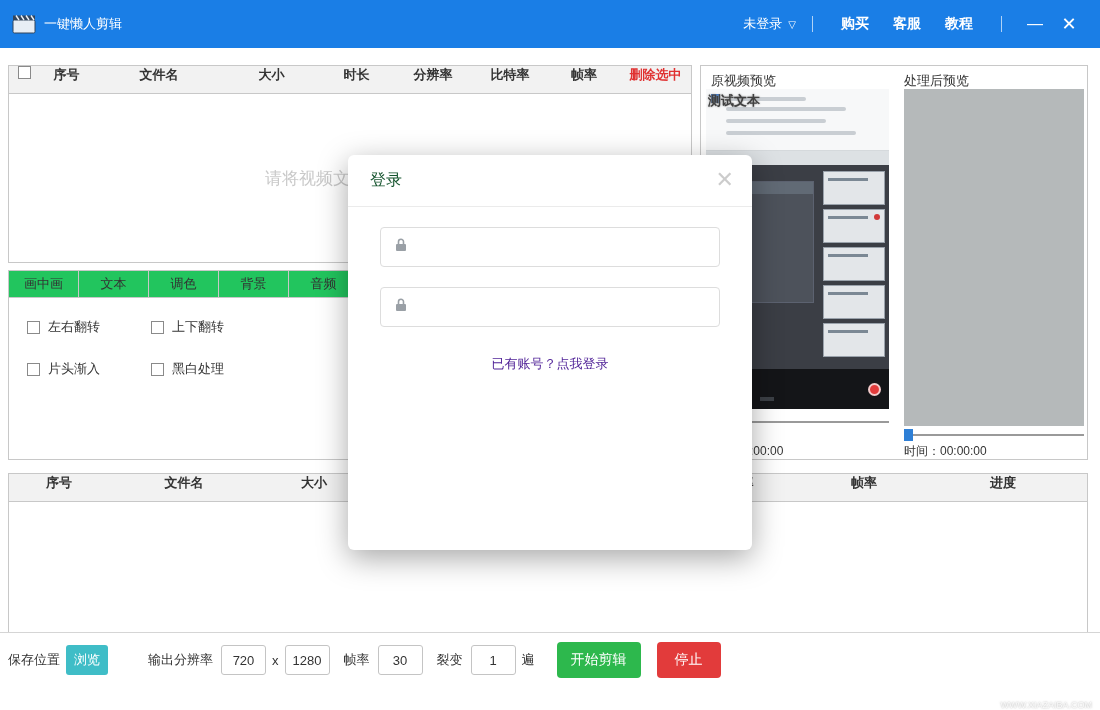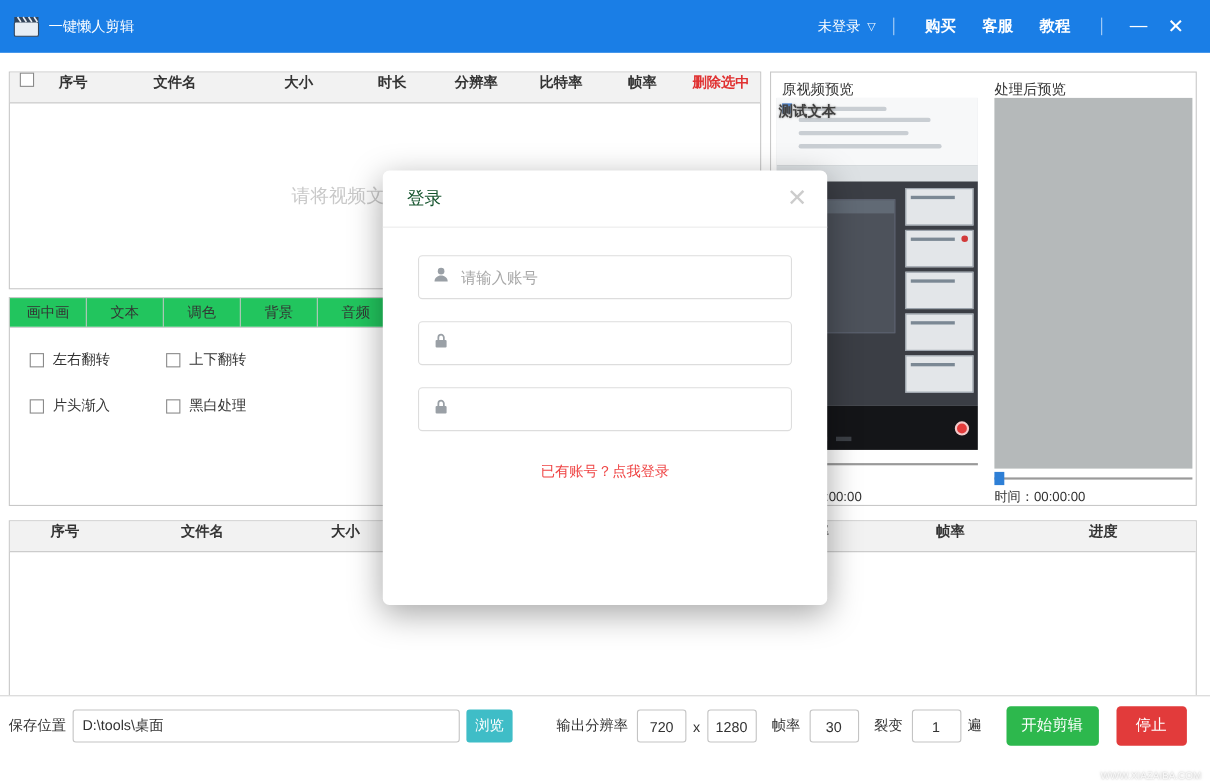--- a/index.html
+++ b/index.html
@@ -97,21 +97,21 @@
   .modal-close { position:absolute; right:18px; top:12px; font-size:22px; color:#ccc; cursor:pointer; }
   .modal-body { padding:0 32px; }
   .m-input { position:relative; height:40px; border:1px solid #ddd; border-radius:4px;
              display:flex; align-items:center; padding-left:12px; background:#fff; }
   .m-input.first { margin-top:25px; } .m-input.next { margin-top:20px; }
   .m-input input { border:none; outline:none; flex:1; font-size:14px; color:#333;
                    padding-left:10px; font-family:inherit; background:transparent; }
   .m-input input::placeholder { color:#a8a8a8; }
   .register-btn { margin-top:40px; height:40px; background:#4f94e8; border-radius:4px; color:#fff;
                   font-size:15px; text-align:center; line-height:40px; cursor:pointer; }
-  .login-link { margin-top:28px; text-align:center; font-size:13px; color:#ef4444; cursor:pointer; }
+  .login-link { margin-top:28px; text-align:center; font-size:13px; color:#4c1d95; cursor:pointer; }
 
   
   .bottom-bar { position:absolute; left:0; right:0; top:632px; height:55px; border-top:1px solid #d5d5d5;
                 display:flex; align-items:center; padding:0 8px; font-size:13px; color:#333; background:#fff; }
   .bb-label { white-space:nowrap; }
   .bb-input { height:30px; border:1px solid #c4c4c4; border-radius:3px; font-size:13px;
               color:#333; padding:0 8px; font-family:inherit; outline:none; }
   .save-path { width:352px; margin-left:6px; }
   .browse-btn { width:42px; height:30px; background:#3fbdc7; color:#fff; border:none; border-radius:3px;
                 margin-left:6px; font-size:13px; cursor:pointer; font-family:inherit; }
@@ -285,29 +285,20 @@
     <span class="pv-time orig">时间: 00:00:00</span>
     <span class="pv-time proc">时间：00:00:00</span>
   </div>
 
   <div class="modal">
     <div class="modal-head">
       <span class="modal-title">登录</span>
     </div>
     <span class="modal-close">✕</span>
     <div class="modal-body">
-      <div class="m-input first">
-        <span>
-          <svg width="16" height="16" viewBox="0 0 16 16">
-              <circle cx="8" cy="4.5" r="3" fill="#9aa0a6"></circle>
-              <path d="M2 14 c0-3.3 2.7-5.5 6-5.5 s6 2.2 6 5.5 z" fill="#9aa0a6"></path>
-            </svg>
-        </span>
-        <input type="text" placeholder="请输入账号" style="">
-      </div>
       <div class="m-input next">
         <span>
           <svg width="16" height="16" viewBox="0 0 16 16">
               <rect x="3" y="7" width="10" height="7" rx="1" fill="#9aa0a6"></rect>
               <path d="M5.5 7 V4.8 a2.5 2.5 0 0 1 5 0 V7" fill="none" stroke="#9aa0a6" stroke-width="1.6"></path>
             </svg>
         </span>
         <input type="password" style="">
       </div>
       <div class="m-input next">
@@ -318,21 +309,20 @@
             </svg>
         </span>
         <input type="password" style="">
       </div>
       <div class="login-link">已有账号？点我登录</div>
     </div>
   </div>
 
   <div class="bottom-bar">
     <span class="bb-label">保存位置</span>
-    <input class="bb-input save-path" type="text" value="D:\tools\桌面" style="">
     <button class="browse-btn">浏览</button>
     <span class="bb-label res-label">输出分辨率</span>
     <input class="bb-input num" type="text" value="720" style="">
     <span class="x-sep">x</span>
     <input class="bb-input num" style="margin-left: 0px;" type="text" value="1280">
     <span class="bb-label fps-label">帧率</span>
     <input class="bb-input num" type="text" value="30" style="">
     <span class="bb-label fis-label">裂变</span>
     <input class="bb-input num" type="text" value="1" style="">
     <span class="bb-label unit-label">遍</span>

